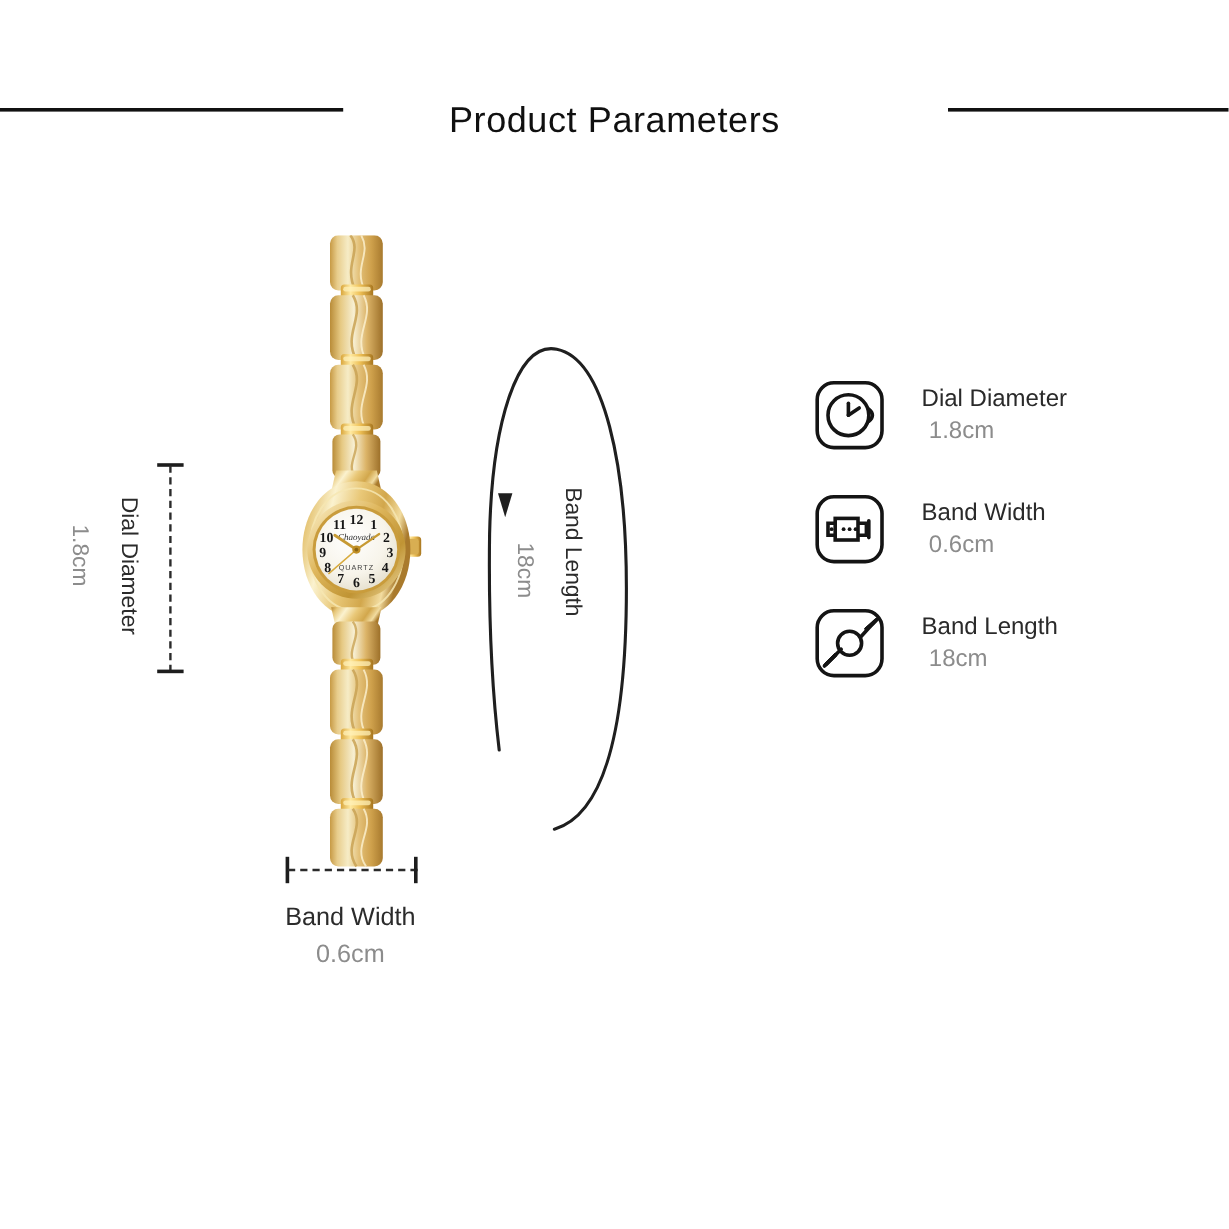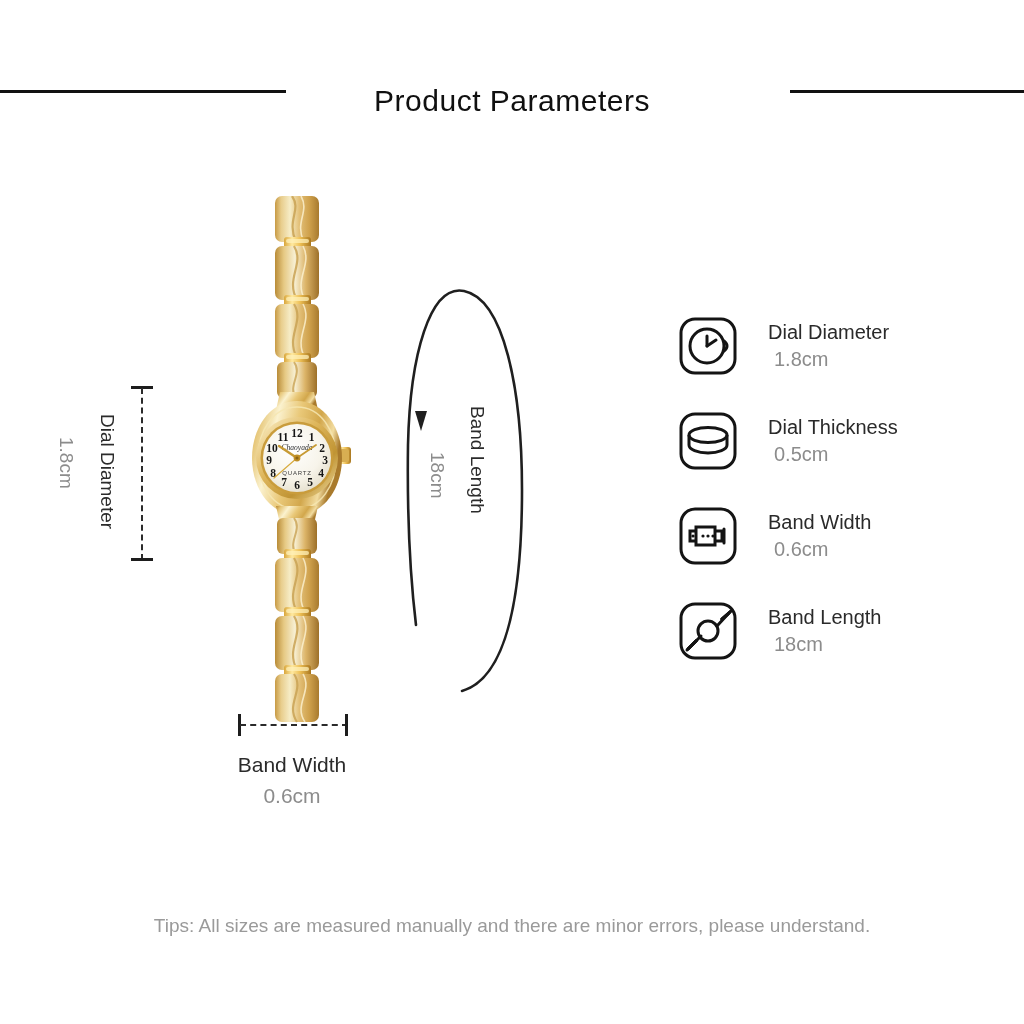--- a/index.html
+++ b/index.html
@@ -378,31 +378,20 @@
         <path d="M48 26 C52 29, 52 33, 48 36" fill="none" stroke="#141414" stroke-width="3" stroke-linecap="round"></path>
         <line x1="31" y1="31" x2="31" y2="21" stroke="#141414" stroke-width="3" stroke-linecap="round"></line>
         <line x1="31" y1="31" x2="40" y2="25" stroke="#141414" stroke-width="3" stroke-linecap="round"></line>
       </svg>
       <div class="spec-text">
         <span class="spec-label">Dial Diameter</span>
         <span class="spec-value">1.8cm</span>
       </div>
     </div>
 
-    <div class="spec-row">
-      <svg class="spec-icon" viewBox="0 0 66 62">
-        <rect x="5" y="4" width="54" height="54" rx="14" fill="none" stroke="#141414" stroke-width="3"></rect>
-        <ellipse cx="32" cy="25" rx="19" ry="7.5" fill="none" stroke="#141414" stroke-width="3"></ellipse>
-        <path d="M13 25 L13 35 C13 39.5, 21.5 43, 32 43 C42.5 43, 51 39.5, 51 35 L51 25" fill="none" stroke="#141414" stroke-width="3" stroke-linejoin="round"></path>
-      </svg>
-      <div class="spec-text">
-        <span class="spec-label">Dial Thickness</span>
-        <span class="spec-value">0.5cm</span>
-      </div>
-    </div>
 
     <div class="spec-row">
       <svg class="spec-icon" viewBox="0 0 66 62">
         <rect x="5" y="4" width="54" height="54" rx="14" fill="none" stroke="#141414" stroke-width="3"></rect>
         <rect x="20" y="22" width="19" height="18" fill="none" stroke="#141414" stroke-width="3"></rect>
         <path d="M39 26 L46 26 L46 36 L39 36" fill="none" stroke="#141414" stroke-width="3"></path>
         <path d="M20 26 L14 26 L14 36 L20 36" fill="none" stroke="#141414" stroke-width="3"></path>
         <line x1="48" y1="24" x2="48" y2="38" stroke="#141414" stroke-width="3" stroke-linecap="round"></line>
         <circle cx="17" cy="31" r="1.6" fill="#141414"></circle>
         <circle cx="27" cy="31" r="1.6" fill="#141414"></circle>
@@ -428,15 +417,14 @@
       </svg>
       <div class="spec-text">
         <span class="spec-label">Band Length</span>
         <span class="spec-value">18cm</span>
       </div>
     </div>
 
 
   </div>
 
-  <div id="footer-tip">Tips: All sizes are measured manually and there are minor errors, please understand.</div>
 
 </div>
 
 </body></html>

